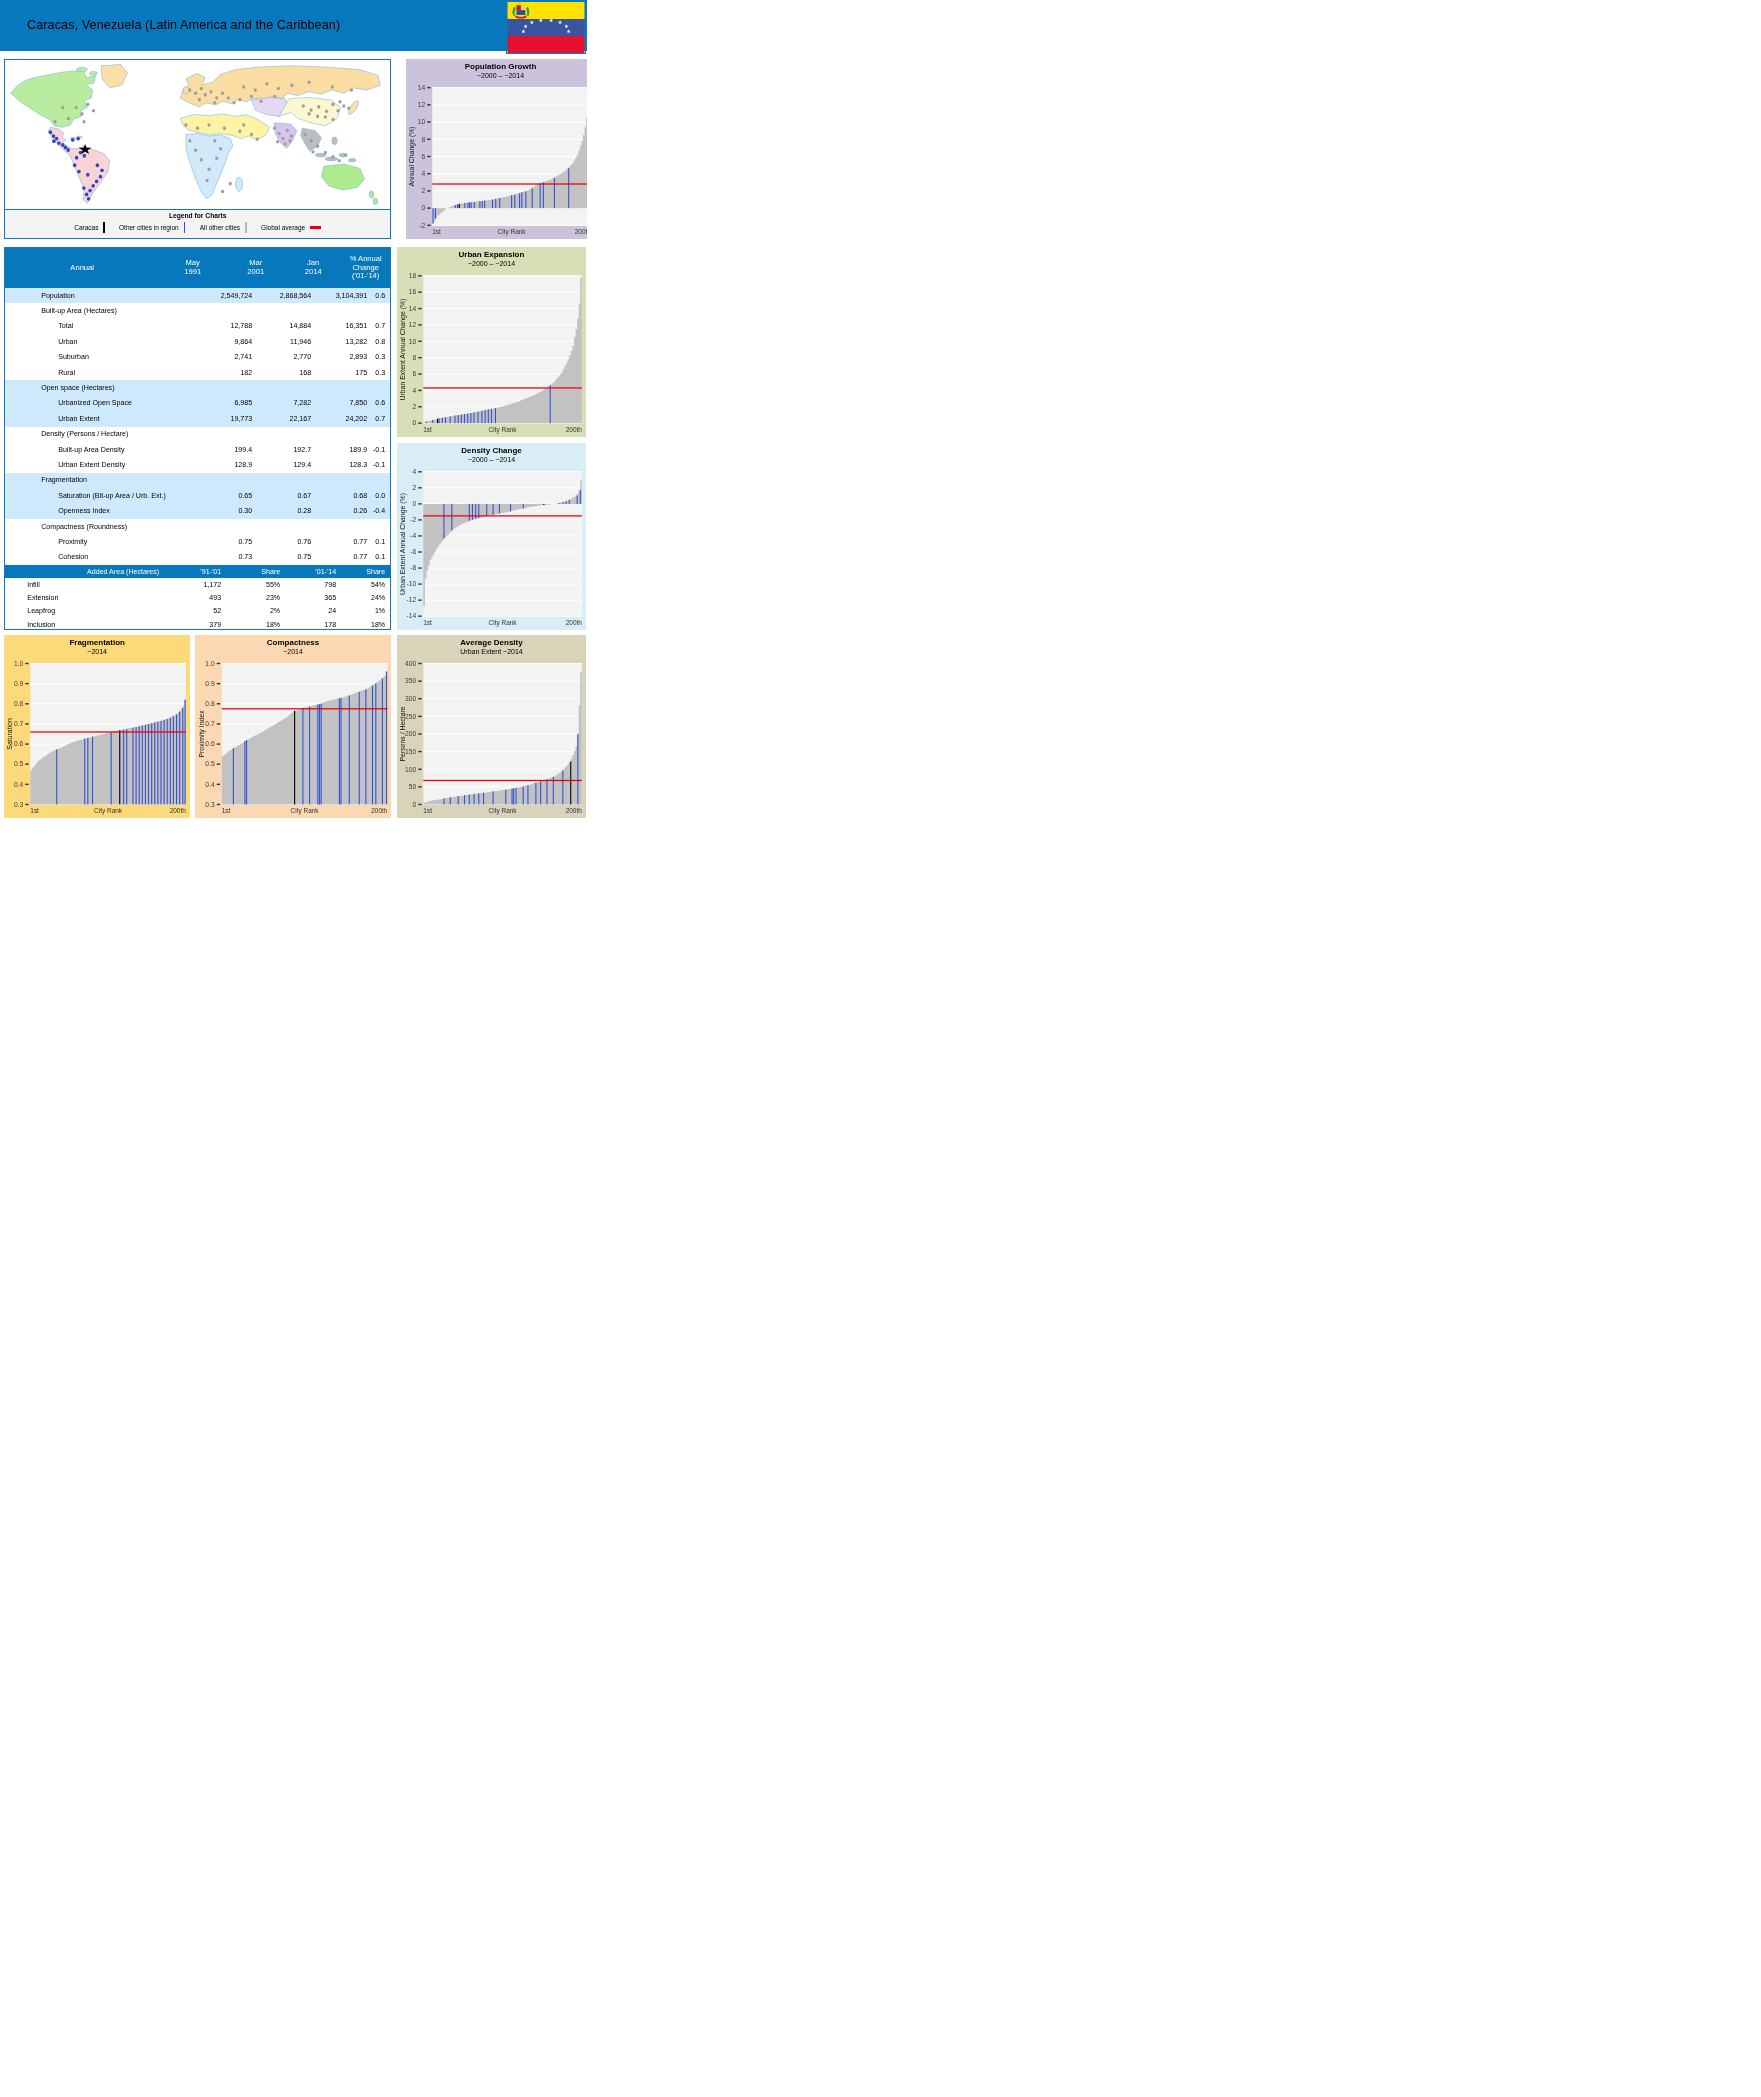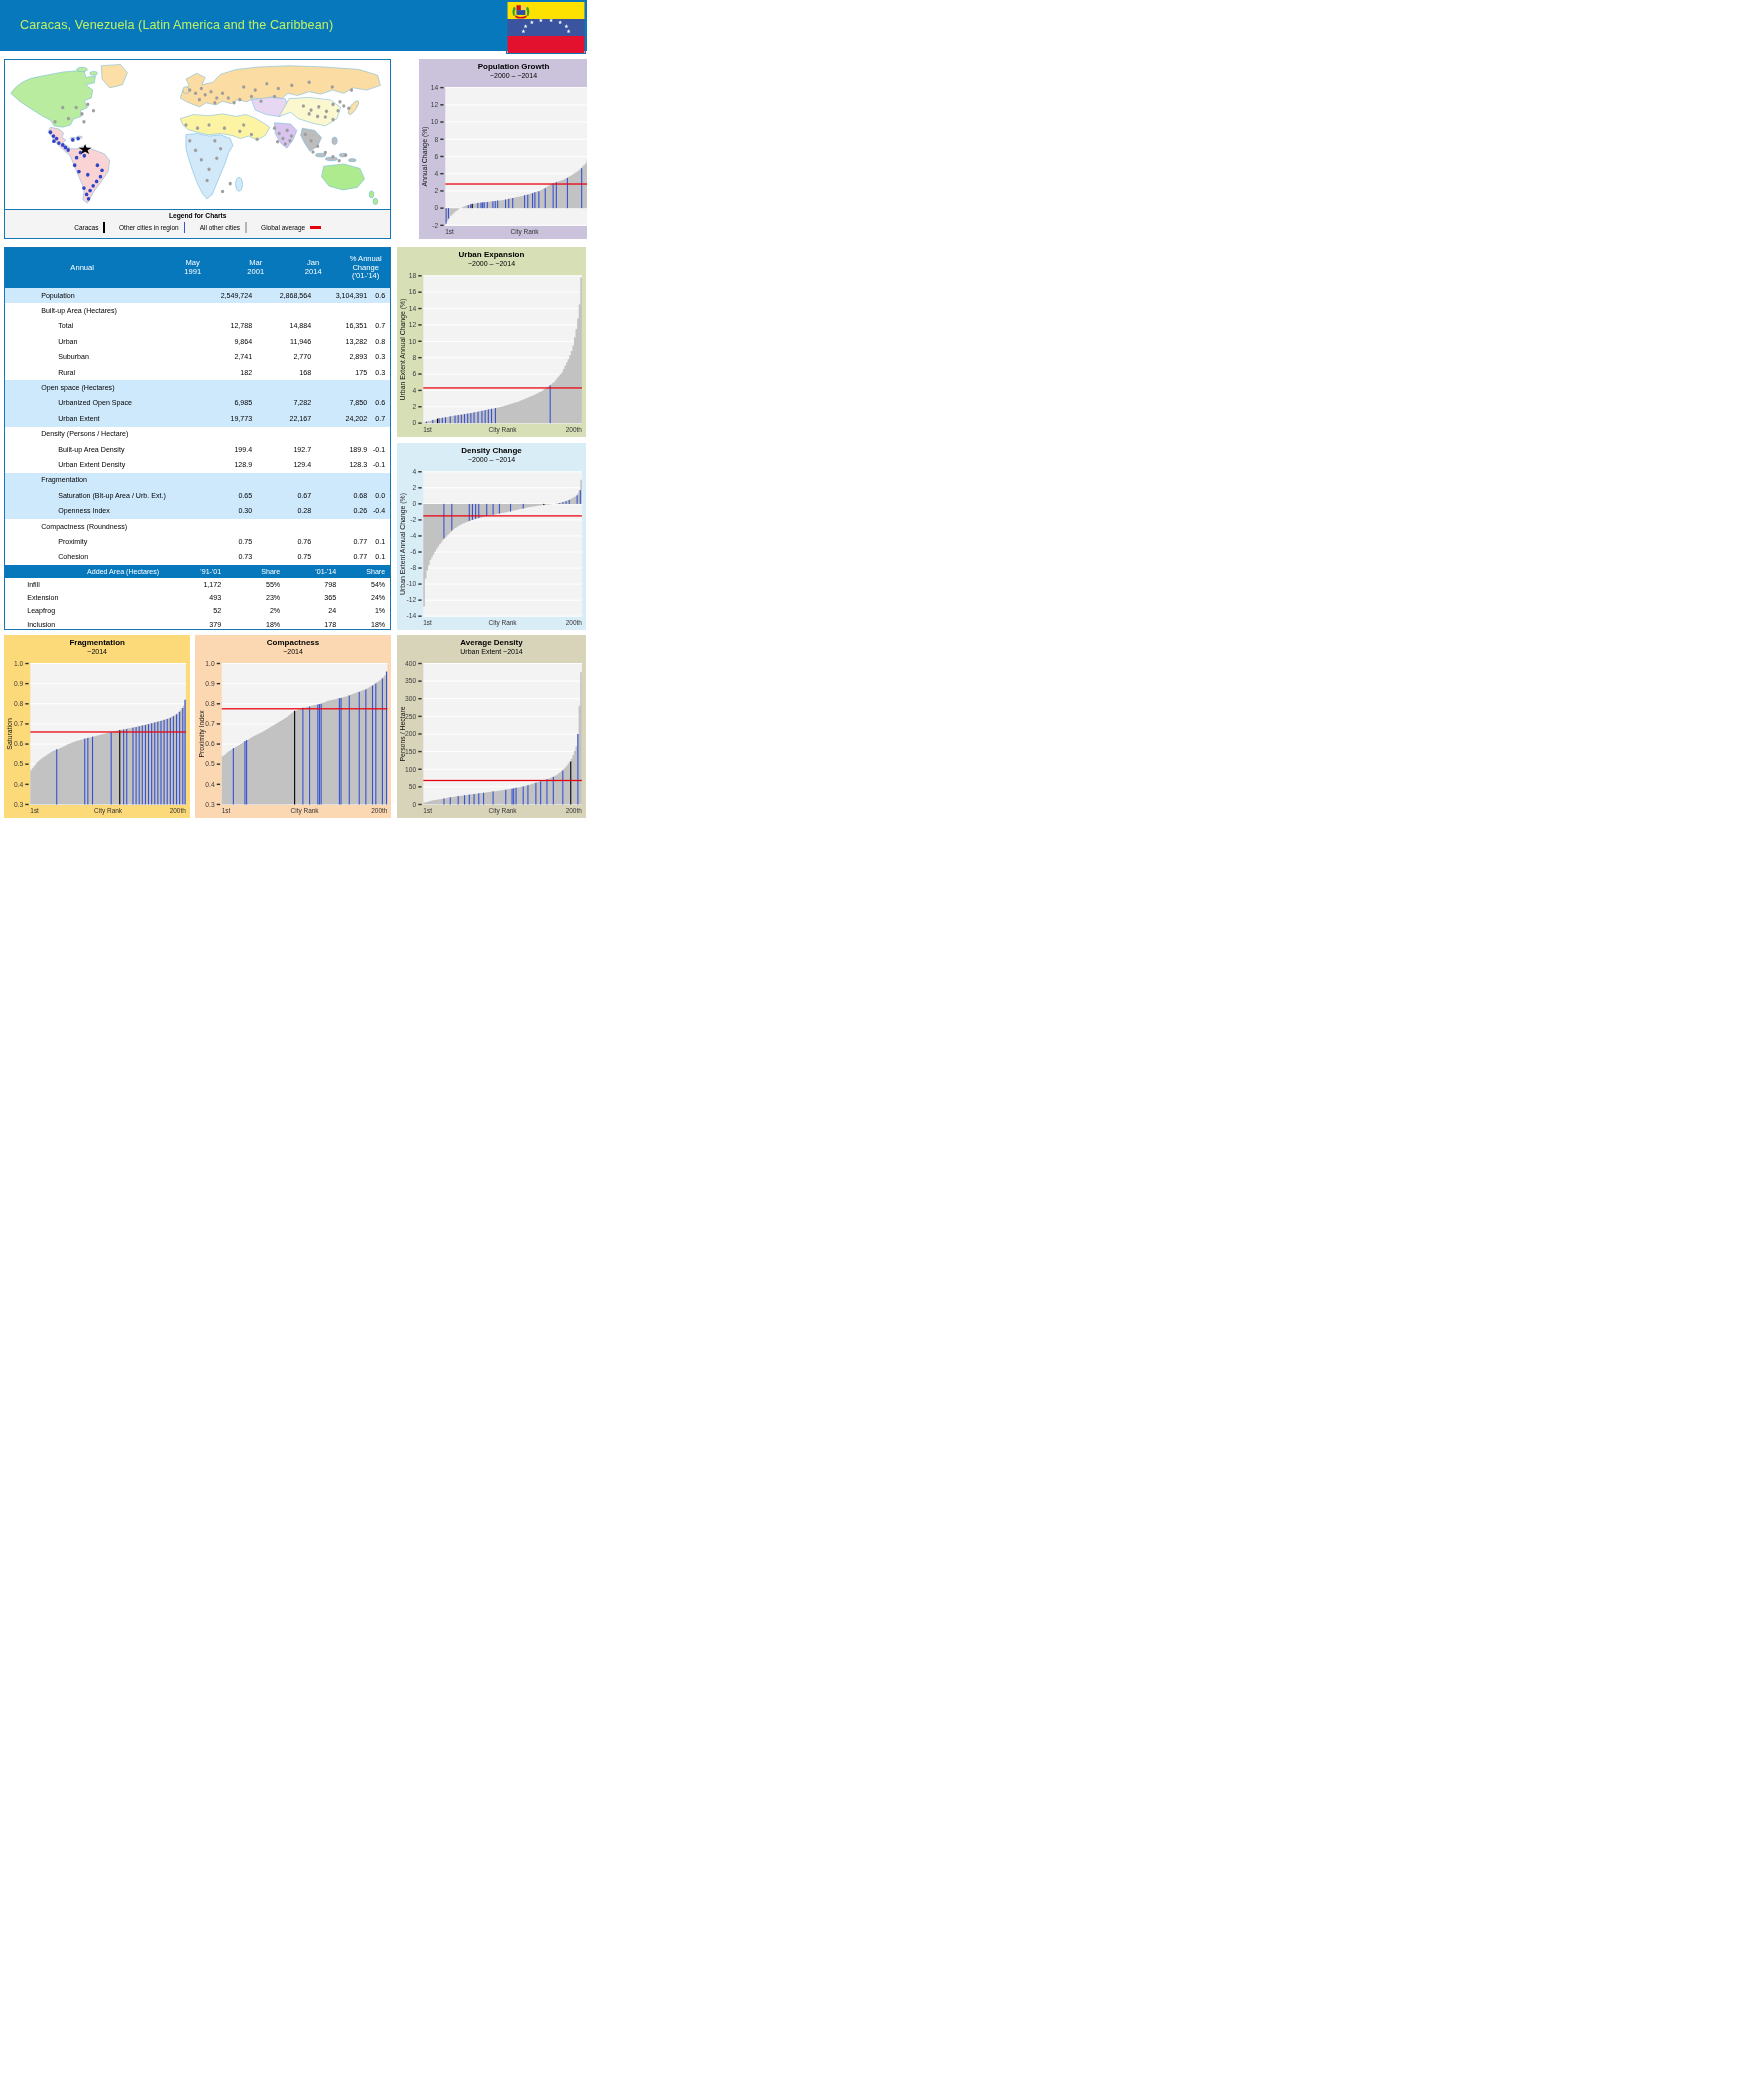--- a/index.html
+++ b/index.html
@@ -1,21 +1,21 @@
 <!DOCTYPE html>
 <html style="font-size:6.7px"><head>
 <meta charset="utf-8">
 <style>
   * { margin:0; padding:0; box-sizing:border-box; }
   body { position:relative; width:587px; height:818px; background:#ffffff;
          font-family:"Liberation Sans", sans-serif; color:#000; }
 
   
   .app-header { position:absolute; left:0; top:0; width:587px; height:51px; background:#0878bc; }
-  .app-title  { position:absolute; left:20px; top:17.6px; color:#bef264; font-size:12.6px; letter-spacing:0.1px; }
+  .app-title  { position:absolute; left:27px; top:17.6px; color:#000000; font-size:12.6px; letter-spacing:0.1px; }
   .flag { position:absolute; left:506px; top:0.8px; width:80px; height:53px; border:0.8px solid #1277b5; }
 
   
   .panel { position:absolute; border:1.7px solid #1478b6; background:#fff; }
   #map-panel   { left:4.2px; top:59px;  width:387px; height:180px; }
   .map-area    { position:absolute; left:0; top:0; right:0; bottom:29px; }
   .map-area svg{ width:100%; height:100%; }
   .legend      { position:absolute; left:0; right:0; bottom:0; height:29px; background:#f4f4f4;
                  border-top:1.7px solid #1478b6; }
   .legend-title{ text-align:center; font-weight:bold; font-size:6.7px; padding-top:2.1px; }
@@ -40,21 +40,21 @@
   .added-head { height:13.4px; background:#0878bc; color:#fff; font-size:7.1px; }
   .added-head .tc { text-align:right; padding-right:5px; }
   .added-head .tc.label { text-align:right; padding:0; }
   .arow { height:13.2px; font-size:7.1px; }
 
   
   .chart { position:absolute; padding-top:3.4px; }
   .chart h3   { text-align:center; font-size:8px; font-weight:bold; line-height:1.25; }
   .chart .sub { text-align:center; font-size:7px; }
   .chart .plot{ position:absolute; left:1.7px; right:1.7px; top:26px; bottom:0.8px; }
-  #chart0 { left:419px; top:59px;  width:189px; height:180px; }
+  #chart0 { left:406px; top:59px;  width:189px; height:180px; }
   #chart1 { left:397px; top:247px;  width:189px; height:190px; }
   #chart2 { left:397px; top:443px; width:189px; height:187px; }
   #chart3 { left:4.2px;  top:635px; width:186px; height:183px; }
   #chart4 { left:195px; top:635px; width:196px; height:183px; }
   #chart5 { left:397px; top:635px; width:189px; height:183px; }
 </style>
 </head>
 <body>
 
 <div class="app-header">

